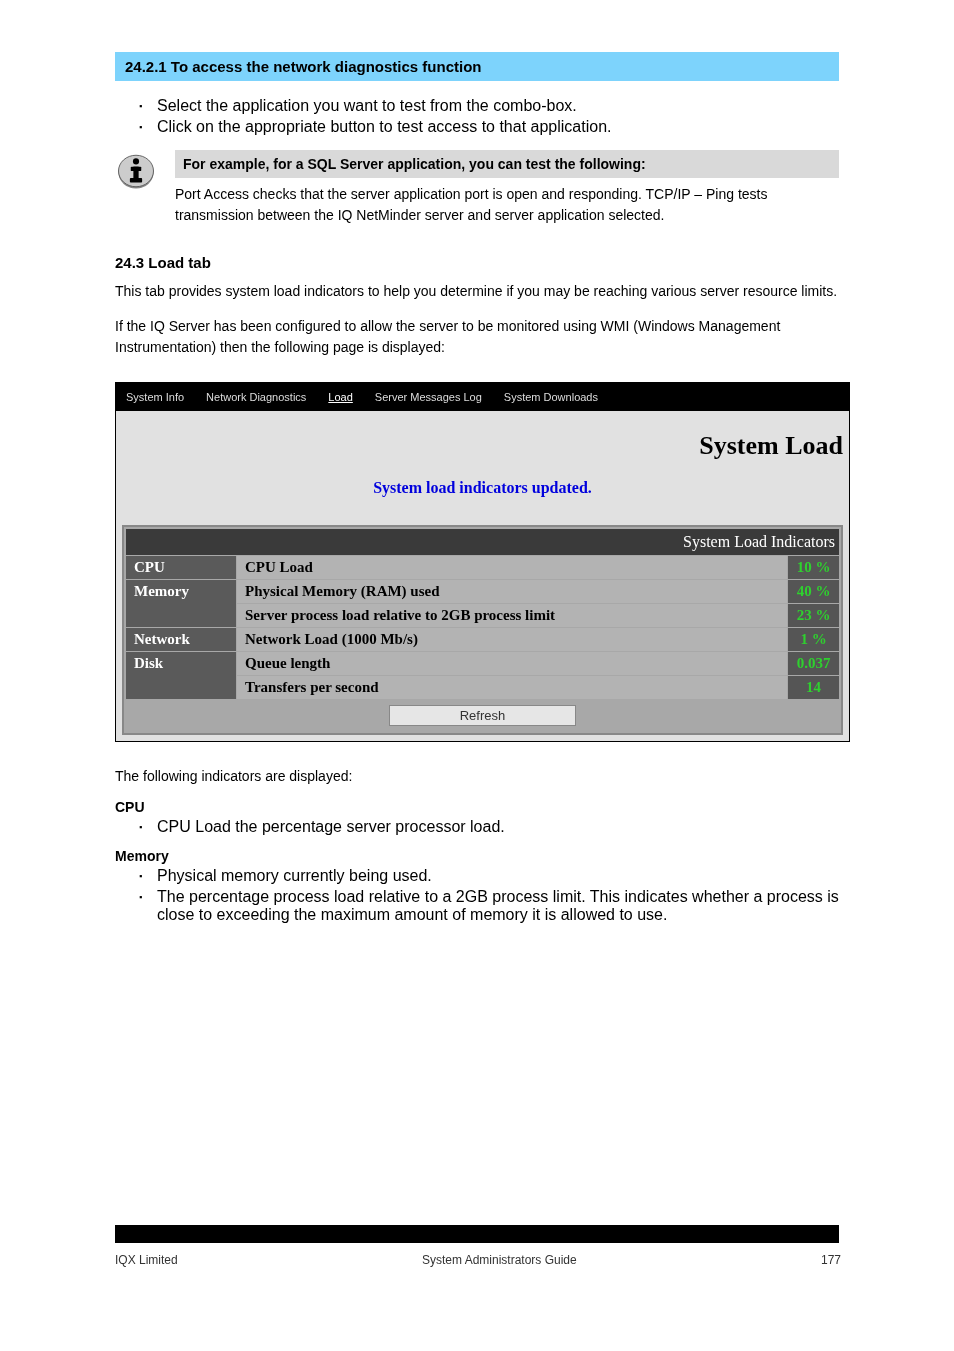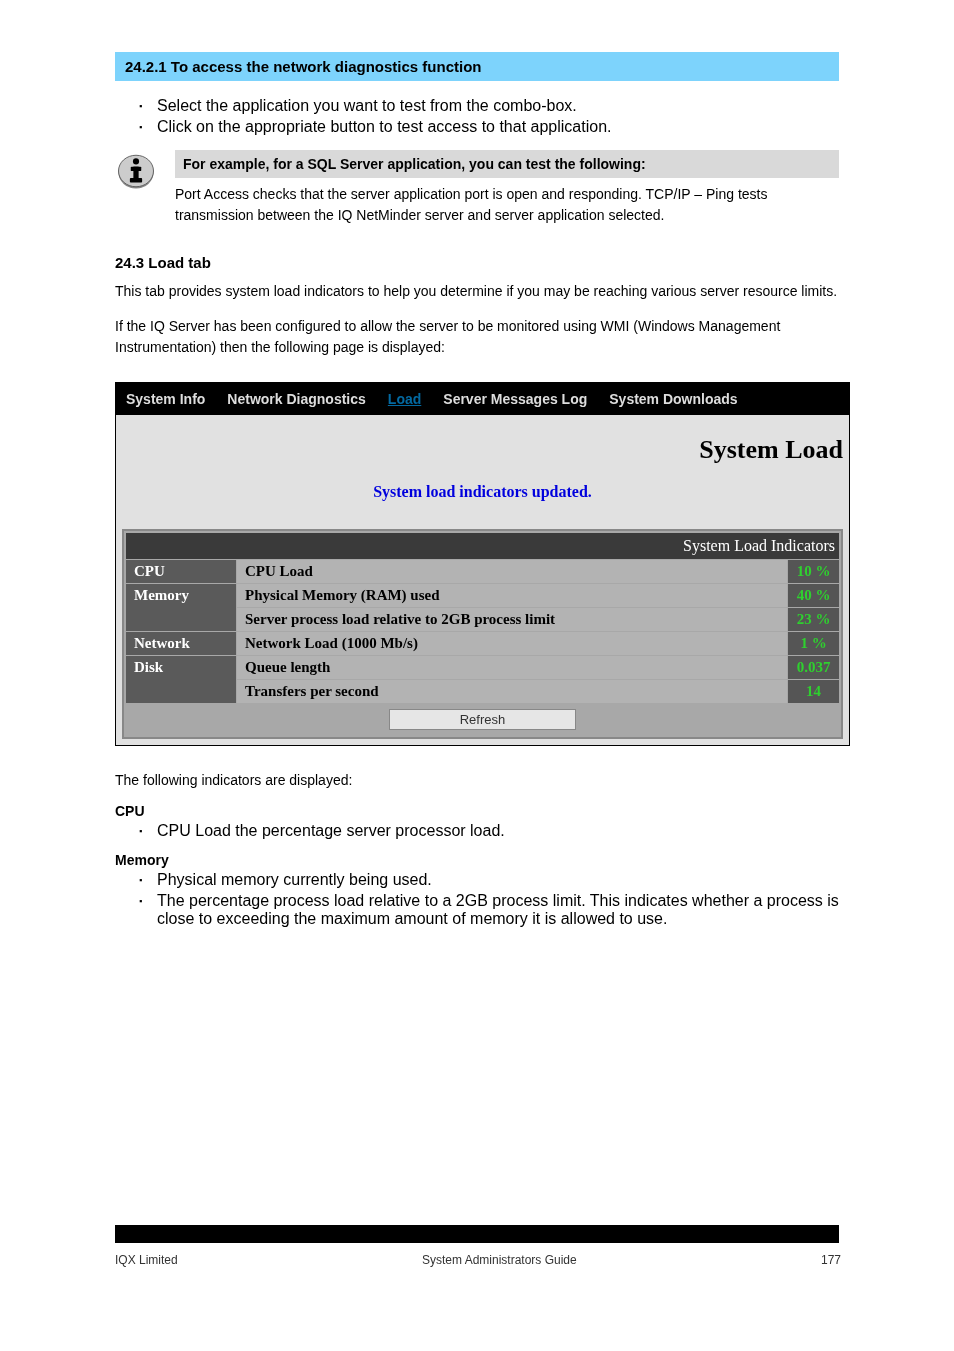--- a/index.html
+++ b/index.html
@@ -83,27 +83,27 @@
     .ss-tabbar {
       background: #000;
       display: flex;
       align-items: center;
       padding: 8px 10px;
       gap: 22px;
     }
     .ss-tab {
       color: #ddd;
       font-family: Arial, sans-serif;
-      font-size: 14px;
-      font-weight: bold;
+      font-size: 11px;
+      font-weight: normal;
       white-space: nowrap;
     }
     .ss-tab.active {
       text-decoration: underline;
-      color: #0369a1;
+      color: #ffffff;
     }
     .ss-body {
       padding: 20px 6px 6px 6px;
     }
     .ss-title {
       text-align: right;
       font-family: "Times New Roman", serif;
       font-size: 26px;
       font-weight: bold;
       color: #000;

